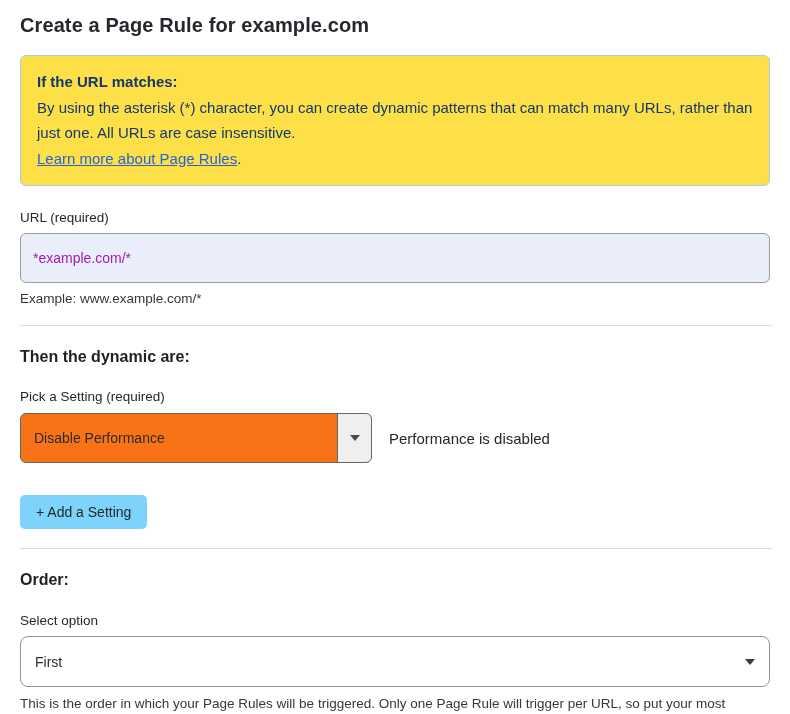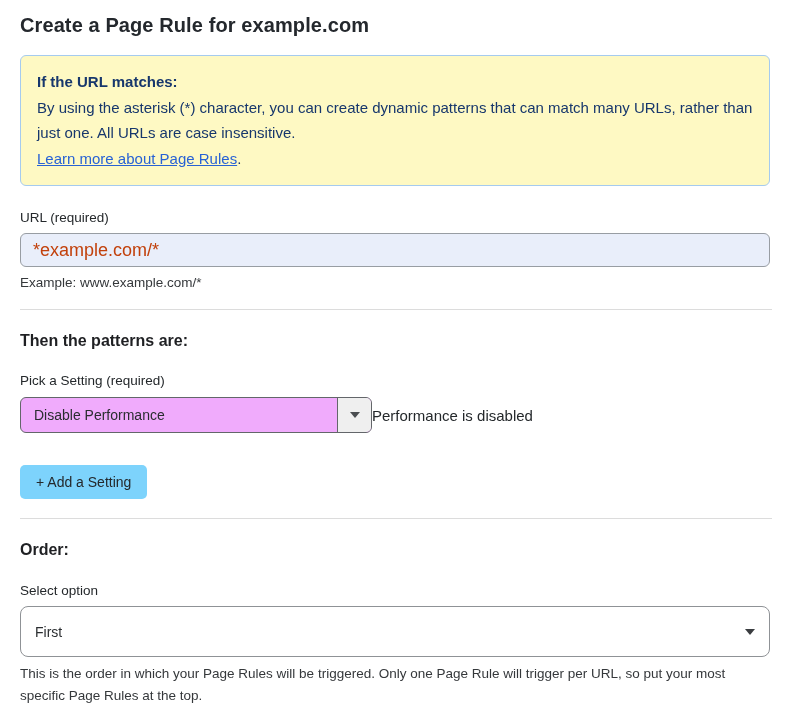--- a/index.html
+++ b/index.html
@@ -15,65 +15,65 @@
   .page-title {
     font-size: 20px;
     font-weight: bold;
     color: #24282d;
     margin: 4px 0 18px 0;
     letter-spacing: 0.1px;
   }
 
   
   .info-box {
-    background: #fef9c3;
+    background: #fde047;
     border: 1px solid #a5cbef;
     border-radius: 6px;
     padding: 13px 16px 14px 16px;
     color: #17376c;
     font-size: 15px;
     line-height: 1.7;
     width: 750px;
   }
   .info-box .info-heading { font-weight: bold; }
   .info-link {
     color: #2862d4;
     text-decoration: underline;
     cursor: pointer;
     margin-top: 13px;
   }
 
   
   .field-label { font-size: 13.5px; color: #24282b; margin: 24px 0 8px 0; }
   .url-input {
     width: 750px;
-    height: 34px;
+    height: 50px;
     background: #e9eefa;
     border: 1px solid #989da3;
     border-radius: 6px;
     padding: 0 12px;
-    font-size: 18px;
-    color: #c2410c;
+    font-size: 14px;
+    color: #a21caf;
     font-family: "Liberation Sans", "DejaVu Sans", sans-serif;
     outline: none;
   }
   .hint-text { font-size: 13.5px; color: #35383b; margin-top: 8px; }
 
   .divider { border: none; border-top: 1px solid #dcdcdc; margin: 19px 0 0 0; width: 752px; }
 
   .section-heading { font-size: 16px; font-weight: bold; color: #1f2023; margin: 22px 0 0 0; }
 
   
   .setting-row { display: flex; align-items: center; margin-top: 9px; }
   .custom-select {
     width: 352px;
-    height: 36px;
+    height: 50px;
     border: 1px solid #63666a;
     border-radius: 6px;
-    background: #f0abfc;
+    background: #f97316;
     display: flex;
     overflow: hidden;
     cursor: pointer;
   }
   .custom-select .select-value {
     flex: 1;
     display: flex;
     align-items: center;
     padding: 0 13px;
     font-size: 14px;
@@ -86,21 +86,21 @@
     display: flex;
     align-items: center;
     justify-content: center;
   }
   .tri-down {
     width: 0; height: 0;
     border-left: 5px solid transparent;
     border-right: 5px solid transparent;
     border-top: 6px solid #4a4d50;
   }
-  .setting-status { font-size: 15px; color: #24282b; margin-left: 0; }
+  .setting-status { font-size: 15px; color: #24282b; margin-left: 17px; }
 
   .add-setting-btn {
     margin-top: 32px;
     background: #7dd3fc;
     color: #24282b;
     border: none;
     border-radius: 5px;
     padding: 9px 16px;
     font-size: 14px;
     font-family: "Liberation Sans", "DejaVu Sans", sans-serif;
@@ -145,21 +145,21 @@
       <span class="info-link">Learn more about Page Rules</span><span>.</span>
     </div>
   </div>
 
   <div class="field-label">URL (required)</div>
   <input class="url-input" type="text" value="*example.com/*" style="">
   <div class="hint-text">Example: www.example.com/*</div>
 
   <hr class="divider">
 
-  <div class="section-heading">Then the patterns are:</div>
+  <div class="section-heading">Then the dynamic are:</div>
 
   <div class="field-label" style="margin-top:23px;">Pick a Setting (required)</div>
   <div class="setting-row">
     <div class="custom-select">
       <div class="select-value">Disable Performance</div>
       <div class="select-arrow-box">
         <span class="tri-down"></span>
       </div>
     </div>
     <div class="setting-status">Performance is disabled</div>

